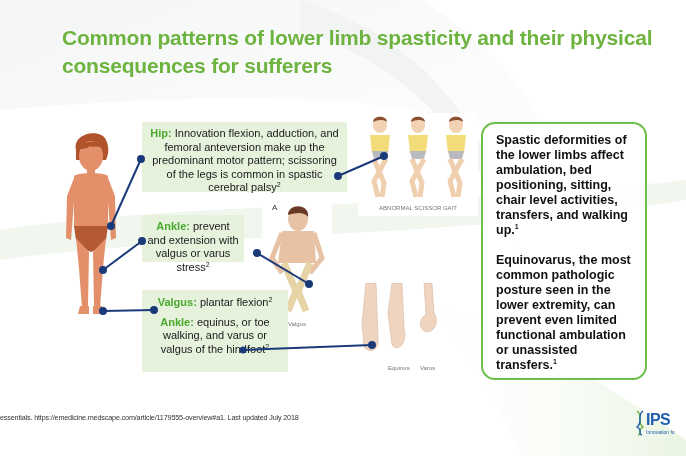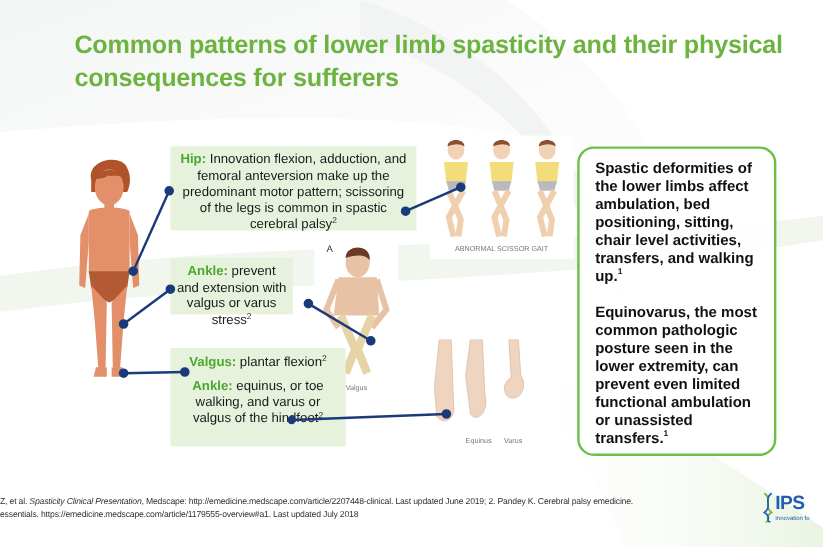--- a/index.html
+++ b/index.html
@@ -171,21 +171,20 @@
       <circle cx="372" cy="345" r="3"></circle>
   </g>
 </svg>
 
 <div class="right-box">
   <p><span>Spastic deformities of the lower limbs affect ambulation, bed positioning, sitting, chair level activities, transfers, and walking up.</span><sup>1</sup></p>
   <p><span>Equinovarus, the most common pathologic posture seen in the lower extremity, can prevent even limited functional ambulation or unassisted transfers.</span><sup>1</sup></p>
 </div>
 
 <div class="refs">
-  <div><span>Z, et al. </span><em>Spasticity Clinical Presentation</em><span>, Medscape: http://emedicine.medscape.com/article/2207448-clinical. Last updated June 2019; 2. Pandey K. Cerebral palsy emedicine.</span></div>
   <div>essentials. https://emedicine.medscape.com/article/1179555-overview#a1. Last updated July 2018</div>
 </div>
 
 <div class="logo">
   <svg style="position:absolute;left:2px;top:2px;" width="12" height="26" viewBox="0 0 12 26">
     <path d="M3,1 C10,6 2,12 9,17 C2,21 9,24 4,25" stroke="#6cb33f" stroke-width="1.4" fill="none"></path>
     <path d="M9,1 C2,6 10,12 3,17 C10,21 3,24 8,25" stroke="#1f5fae" stroke-width="1.4" fill="none"></path>
   </svg>
   <div class="logo-text">IPS</div>
   <div class="logo-sub">Innovation fo</div>

